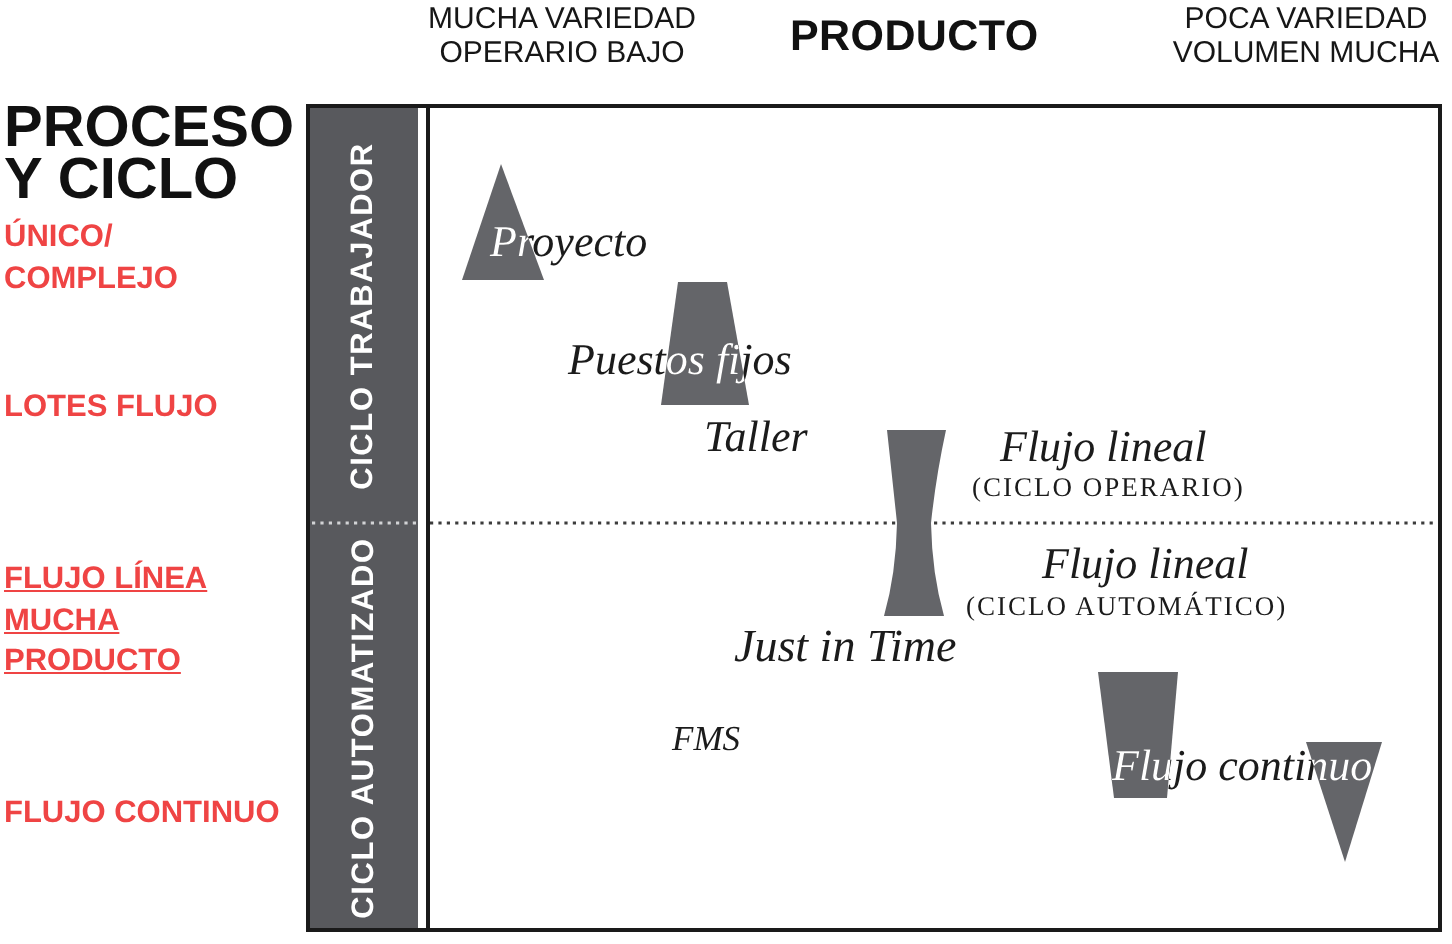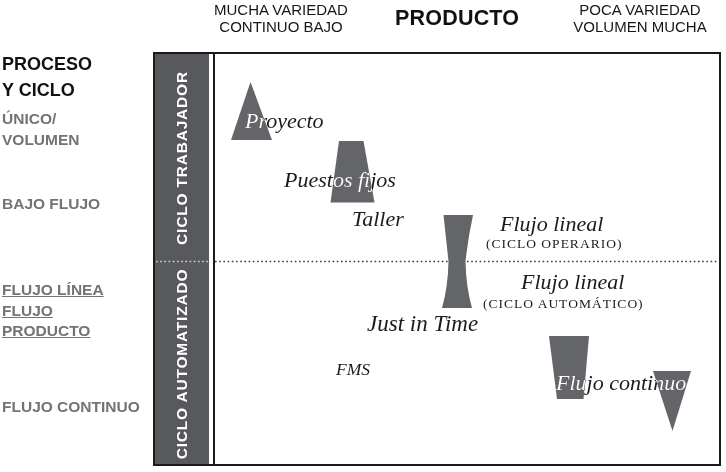--- a/index.html
+++ b/index.html
@@ -11,26 +11,26 @@
   .hdr-small {
     position:absolute; font-size:15px; line-height:16.5px; text-align:center;
     color:#161616; font-weight:400;
   }
   .hdr-title {
     position:absolute; left:395px; top:6px; width:145px; text-align:left;
     font-size:21.5px; font-weight:bold; letter-spacing:.2px; color:#111111;
   }
   
   .axis-title {
-    position:absolute; left:2px; top:51px; font-size:18px; font-weight:bold;
+    position:absolute; left:2px; top:51px; font-size:29px; font-weight:bold;
     line-height:26px; color:#111111;
   }
   .axis-label {
     position:absolute; left:2px; font-size:15.5px; font-weight:bold;
-    line-height:20.5px; color:#737373;
+    line-height:20.5px; color:#ef4444;
   }
   
   .chart-box {
     position:absolute; left:153px; top:52px; width:568px; height:414px;
     border:2px solid #1a1a1a; box-sizing:border-box; background:#ffffff;
   }
   .band {
     position:absolute; left:0; top:0; width:54px; height:100%;
   }
   .band-half {
@@ -59,47 +59,47 @@
   }
   .knockout { fill:#ffffff; }
 </style>
 </head>
 <body>
 
 <div class="stage">
 
   <div class="hdr-small" style="left:190px; top:2px; width:182px;">
     <div>MUCHA VARIEDAD</div>
-    <div>CONTINUO BAJO</div>
+    <div>OPERARIO BAJO</div>
   </div>
 
   <div class="hdr-title">PRODUCTO</div>
 
-  <div class="hdr-small" style="left:567px; top:2px; width:146px;">
+  <div class="hdr-small" style="left:580px; top:2px; width:146px;">
     <div>POCA VARIEDAD</div>
     <div>VOLUMEN MUCHA</div>
   </div>
 
   <div class="axis-title">
     <div>PROCESO</div>
     <div>Y CICLO</div>
   </div>
 
   <div class="axis-label" style="top:109px;">
     <div>ÚNICO/</div>
-    <div>VOLUMEN</div>
+    <div>COMPLEJO</div>
   </div>
 
   <div class="axis-label" style="top:194px;">
-    <div>BAJO FLUJO</div>
+    <div>LOTES FLUJO</div>
   </div>
 
   <div class="axis-label" style="top:280px;text-decoration:underline;">
     <div>FLUJO LÍNEA</div>
-    <div>FLUJO</div>
+    <div>MUCHA</div>
     <div>PRODUCTO</div>
   </div>
 
   <div class="axis-label" style="top:397px;">
     <div>FLUJO CONTINUO</div>
   </div>
 
   <div class="chart-box">
     <div class="band" style="background:#58595d;">
       <div class="band-half band-top">

